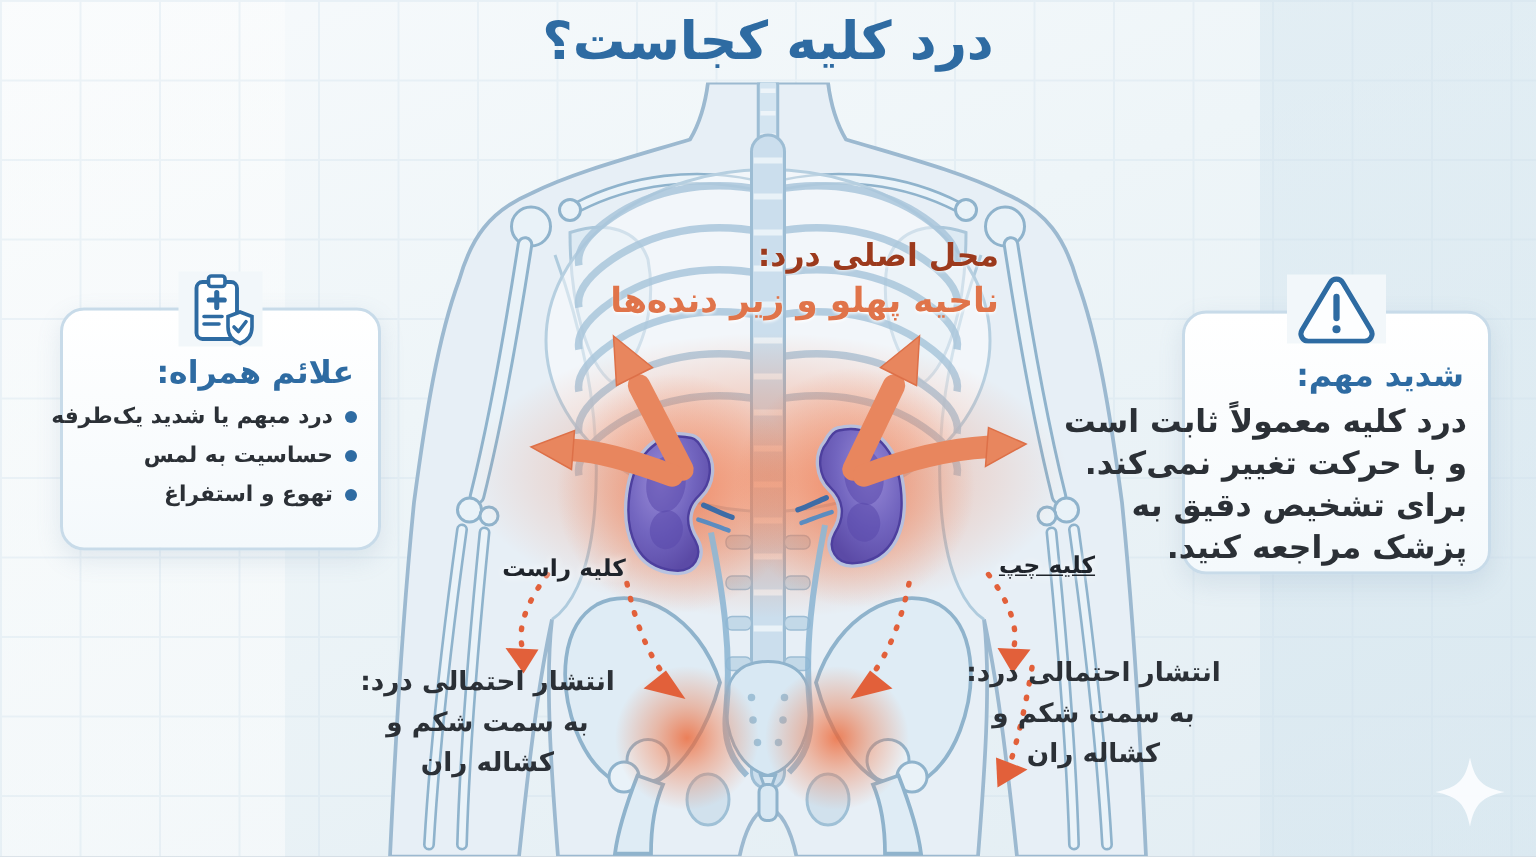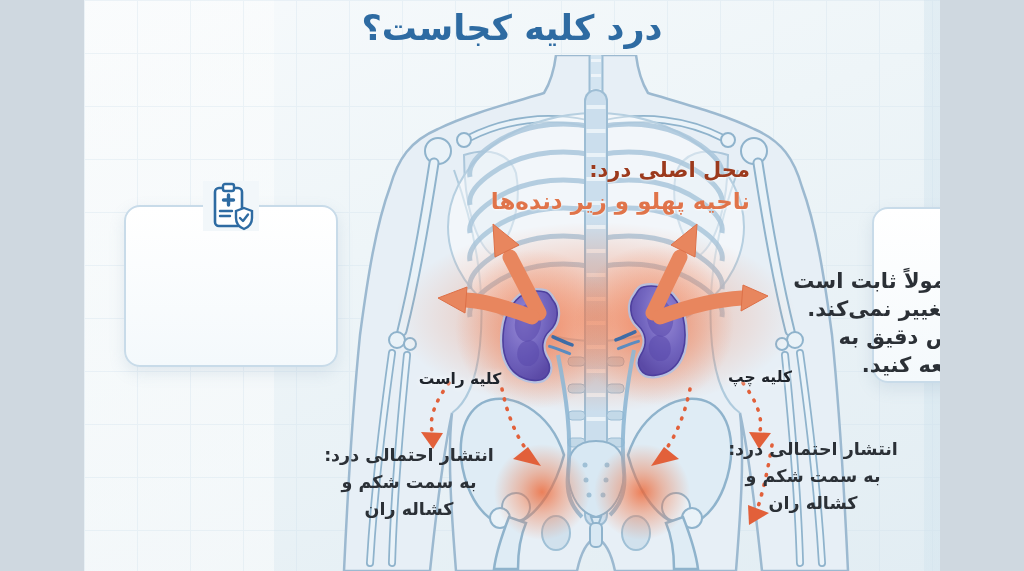--- a/index.html
+++ b/index.html
@@ -1,17 +1,17 @@
 <!DOCTYPE html>
 <html lang="fa" dir="rtl"><head>
 <meta charset="utf-8">
 <style>
   html,body{margin:0;padding:0;background:#cfd8e0;}
   .stage{
-    position:relative;width:856px;height:571px;margin:0 auto;overflow:hidden;
+    position:relative;width:1024px;height:571px;margin:0 auto;overflow:hidden;
     direction:rtl;font-family:"DejaVu Sans",sans-serif;font-weight:700;
     background:
       linear-gradient(90deg, rgba(252,253,253,.55) 0 190px, rgba(255,255,255,0) 190px 840px, rgba(210,228,238,.45) 840px 100%),
       linear-gradient(160deg,#f7fafc 0%,#eef5f8 40%,#e2edf3 100%);
   }
   .grid-overlay{
     position:absolute;inset:0;z-index:0;pointer-events:none;opacity:.33;
     background-image:
       linear-gradient(#cfe0ec 1px, transparent 1px),
       linear-gradient(90deg,#cfe0ec 1px, transparent 1px);
@@ -54,21 +54,21 @@
   .title{
     position:absolute;z-index:5;left:0;top:8px;width:100%;margin:0;text-align:center;
     font-size:35px;color:#2e6ba2;letter-spacing:0;
   }
   .center-text{position:absolute;z-index:5;left:390px;top:156px;width:276px;}
   .loc-heading{font-size:21px;color:#9c3a1d;line-height:29px;white-space:nowrap;text-shadow:0 1px 2px rgba(255,255,255,.8);}
   .loc-area{font-size:23px;color:#e0744a;line-height:32px;white-space:nowrap;text-shadow:0 1px 2px rgba(255,255,255,.8);}
   .loc-sub{font-size:14px;color:#564b44;line-height:20px;white-space:nowrap;text-shadow:0 1px 2px rgba(255,255,255,.8);}
   .kidney-label{position:absolute;z-index:5;font-size:15.5px;color:#1f242b;text-align:center;white-space:nowrap;text-shadow:0 0 6px rgba(255,255,255,.95);margin-top:32px;}
   .kidney-label.right{left:334px;top:338px;width:84px;}
-  .kidney-label.left{left:634px;top:336px;width:84px;}
+  .kidney-label.left{left:656px;top:336px;width:84px;text-decoration:underline;}
   .card{
     position:absolute;z-index:6;border:2px solid #c8dbe9;border-radius:16px;
     background:linear-gradient(#ffffff,#f4f9fc);
     box-shadow:0 6px 16px rgba(110,145,175,.16);
   }
   .card-symptoms{left:40px;top:205px;width:210px;height:158px;}
   .card-note{left:788px;top:207px;width:202px;height:172px;}
   .card-icon{position:absolute;top:-26px;left:50%;transform:translateX(-50%);background:#f2f7fa;padding:0 5px;line-height:0;}
   .card-body{padding:28px 14px 8px 10px;}
   .card-title{font-size:21px;color:#2e6ba2;line-height:26px;text-align:right;margin:0 2px 4px 0;white-space:nowrap;}
@@ -277,20 +277,35 @@
     <div class="card-icon">
       <svg width="46" height="50" viewBox="0 0 46 50">
         <rect x="7" y="7" width="27" height="38" rx="4" fill="#ffffff" stroke="#2e6ba2" stroke-width="2.6"></rect>
         <rect x="15" y="3" width="11" height="7" rx="2" fill="#ffffff" stroke="#2e6ba2" stroke-width="2.4"></rect>
         <path d="M 20.5,14 V 24 M 15.5,19 H 25.5" stroke="#2e6ba2" stroke-width="3.4" stroke-linecap="round" fill="none"></path>
         <path d="M 12,30 H 24 M 12,35 H 22" stroke="#2e6ba2" stroke-width="2.4" stroke-linecap="round" fill="none"></path>
         <path d="M 36,27 L 44,30 V 37 C 44,43 40,46.5 36,48 C 32,46.5 28,43 28,37 V 30 Z" fill="#ffffff" stroke="#2e6ba2" stroke-width="2.4"></path>
         <path d="M 32,37 L 35,40 L 40,33.5" fill="none" stroke="#2e6ba2" stroke-width="2.4" stroke-linecap="round" stroke-linejoin="round"></path>
       </svg>
     </div>
+    <div class="card-body">
+      <div class="card-title">علائم همراه:</div>
+      <div class="sym-item">
+        <span class="dot"></span>
+        <span>درد مبهم یا شدید یک‌طرفه</span>
+      </div>
+      <div class="sym-item">
+        <span class="dot"></span>
+        <span>حساسیت به لمس</span>
+      </div>
+      <div class="sym-item">
+        <span class="dot"></span>
+        <span>تهوع و استفراغ</span>
+      </div>
+    </div>
   </div>
 
   <div class="card card-note">
     <div class="card-icon">
       <svg width="56" height="46" viewBox="0 0 56 46">
         <path d="M 23.8,5.5 C 25.7,2.3 30.3,2.3 32.2,5.5 L 51,37 C 52.9,40.3 50.6,44.5 46.8,44.5 H 9.2 C 5.4,44.5 3.1,40.3 5,37 Z" fill="rgba(255,255,255,.85)" stroke="#2e6ba2" stroke-width="3.4" stroke-linejoin="round"></path>
         <path d="M 28,15 V 29" stroke="#2e6ba2" stroke-width="4.2" stroke-linecap="round"></path>
         <circle cx="28" cy="36.5" r="2.7" fill="#2e6ba2"></circle>
       </svg>
     </div>

